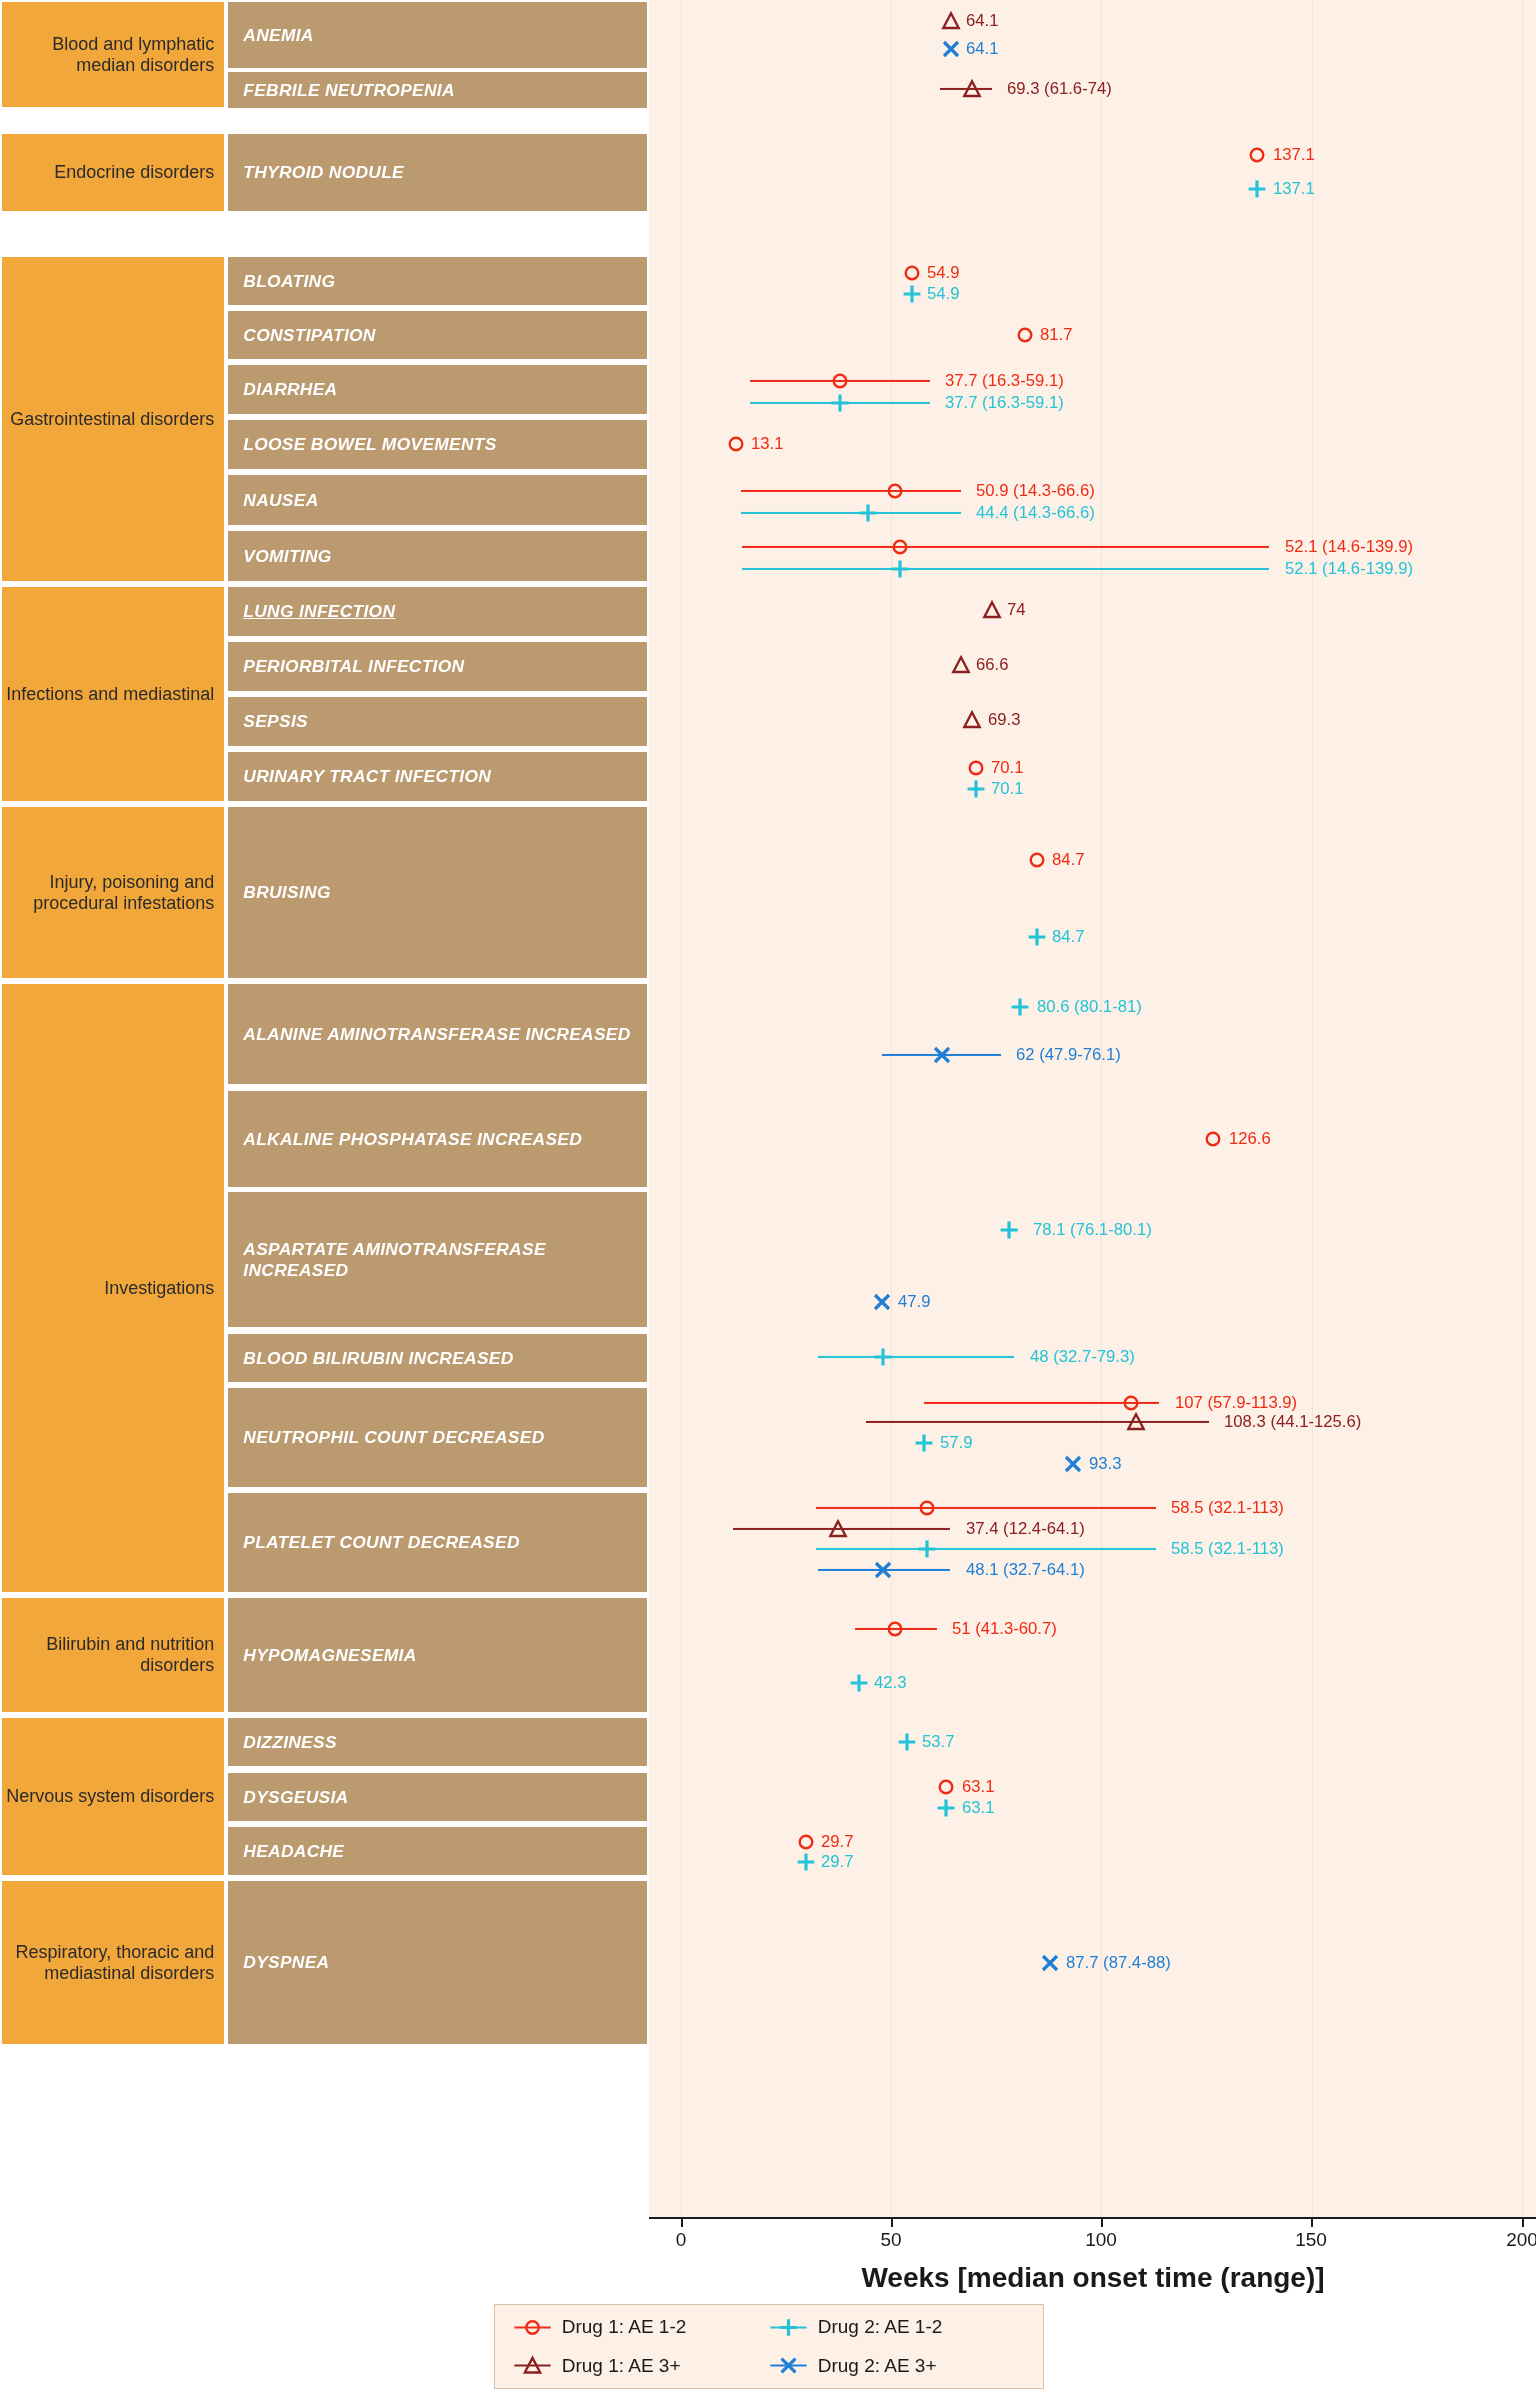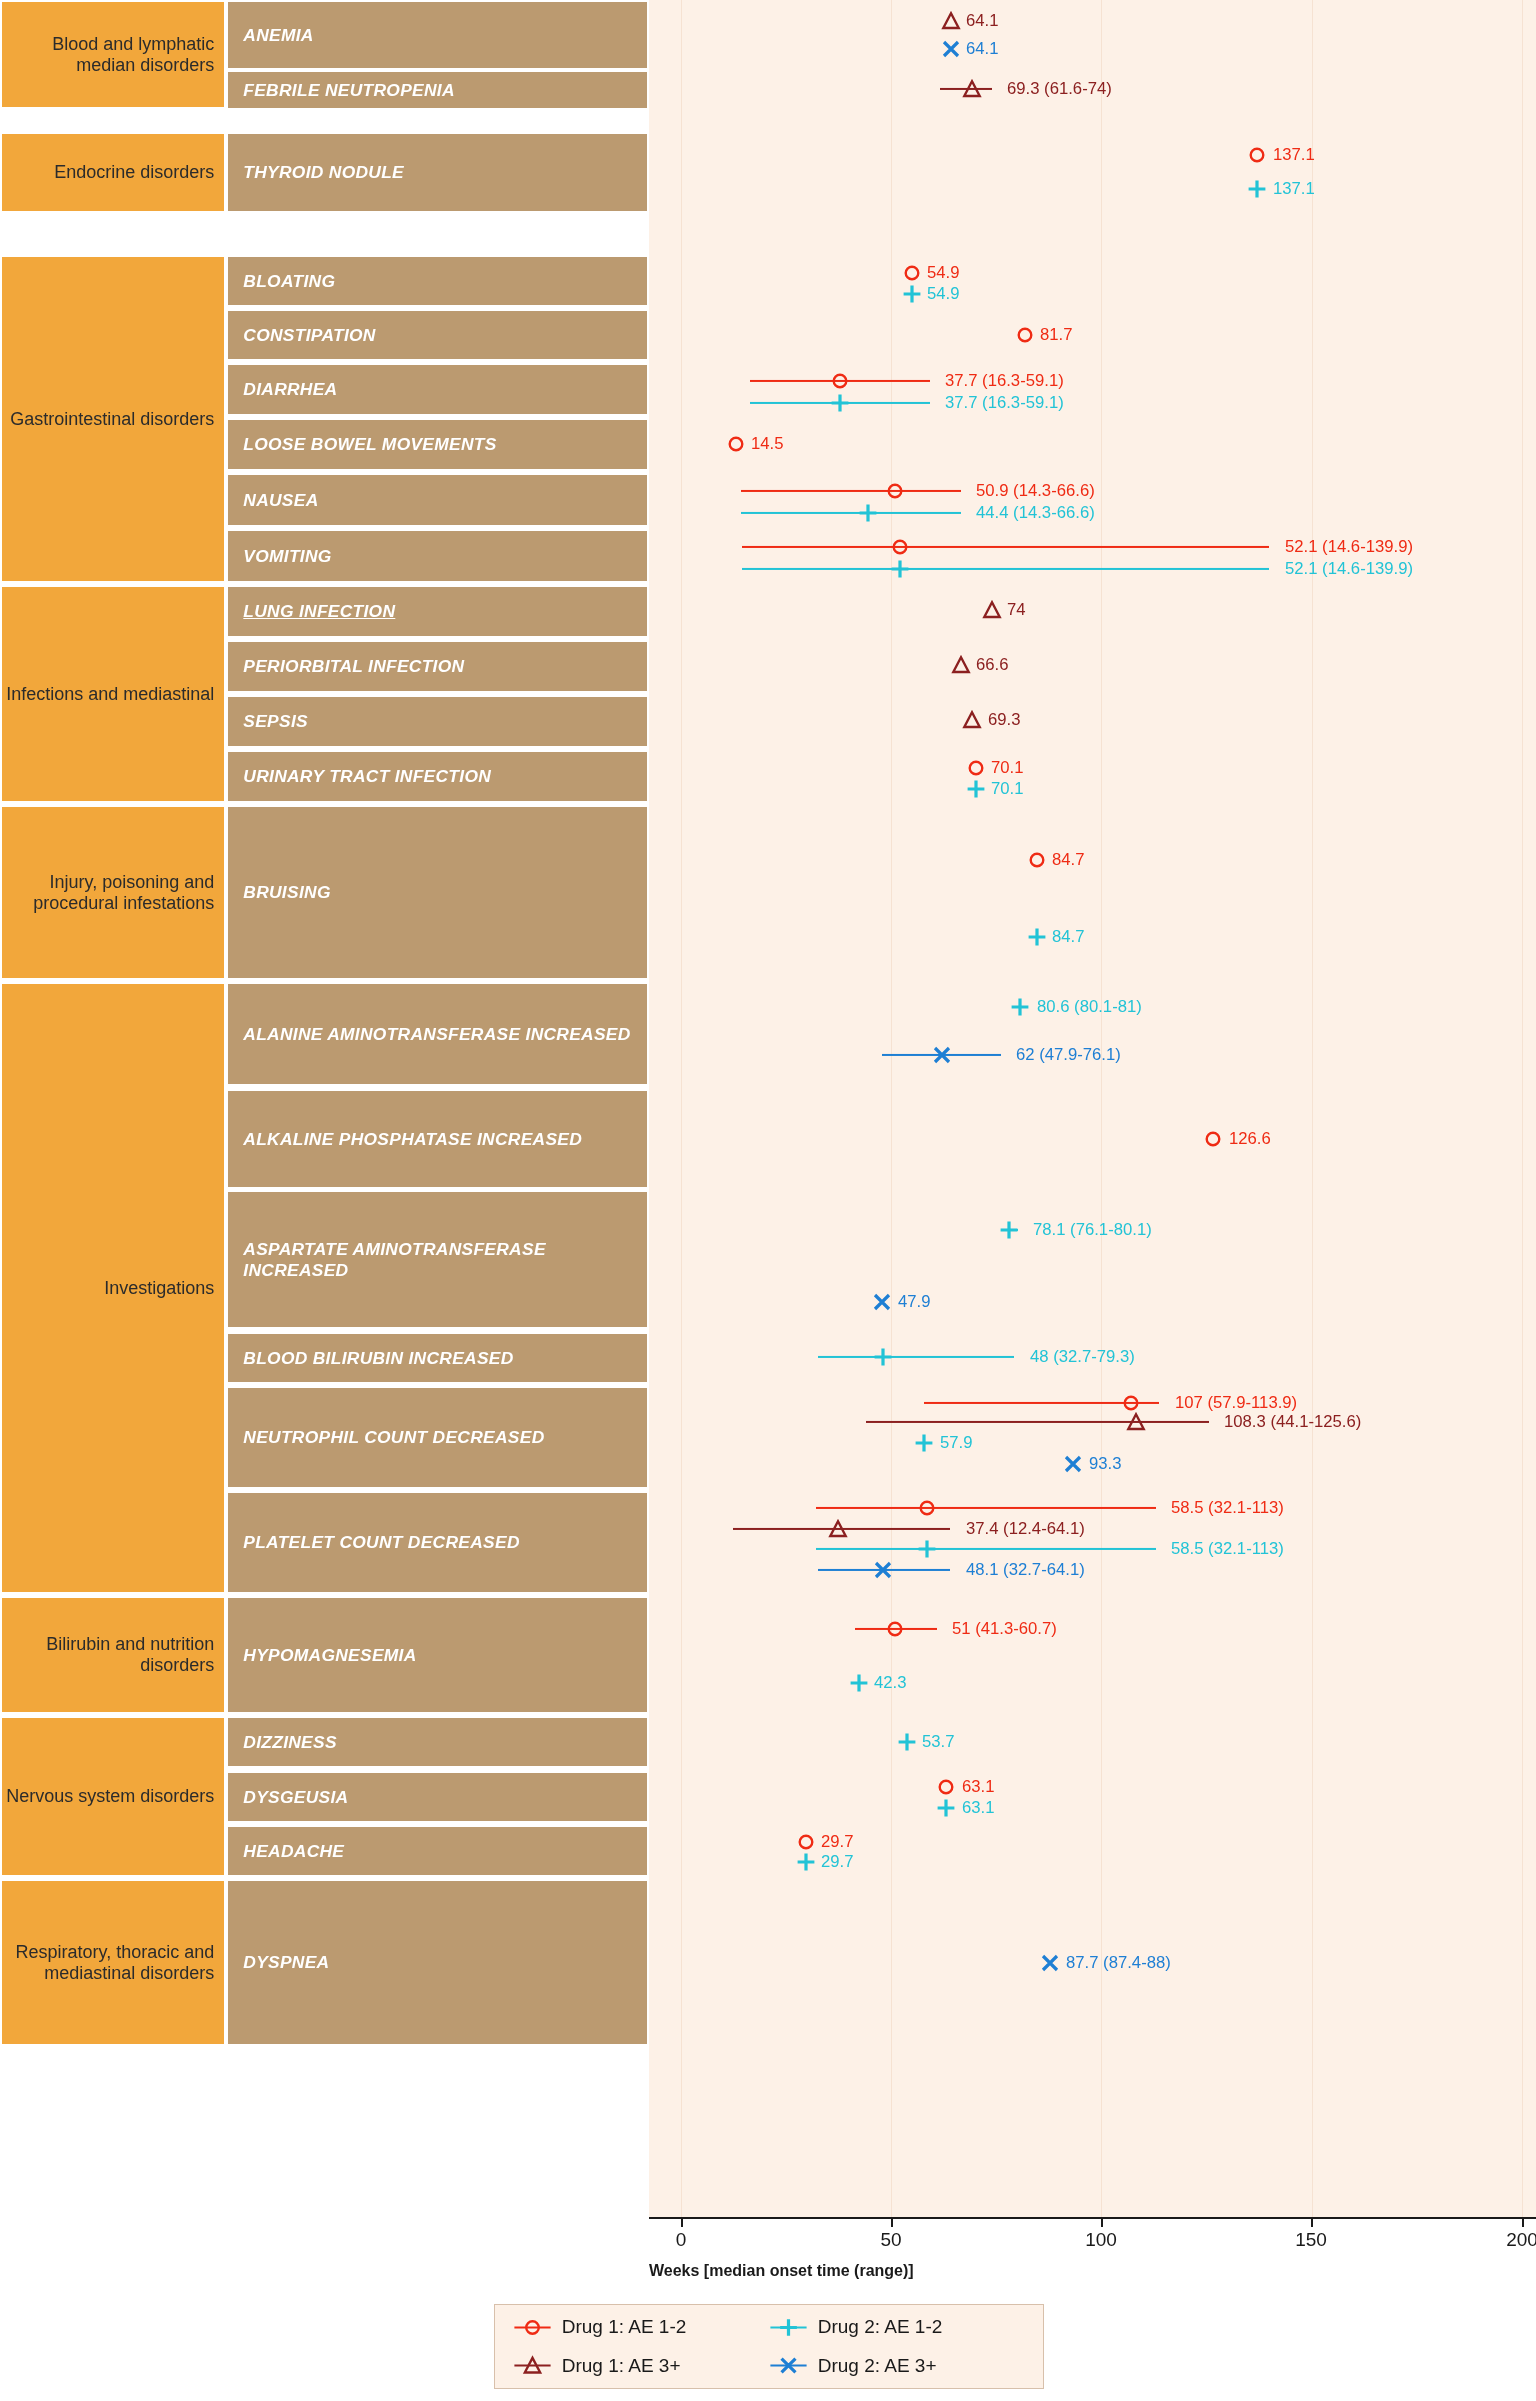--- a/index.html
+++ b/index.html
@@ -114,21 +114,22 @@
     top: 2229px;
     transform: translateX(-50%);
     font-size: 19px;
     color: #1a1a1a;
   }
   .axis-title {
     position: absolute;
     top: 2262px;
     left: 649px;
     width: 888px;
-    font-size: 16px;
+    text-align: center;
+    font-size: 28px;
     font-weight: bold;
     color: #1a1a1a;
   }
   
   .legend {
     position: absolute;
     left: 494px;
     top: 2304px;
     width: 550px;
     height: 85px;
@@ -306,21 +307,21 @@
         </svg></div>
       <div class="lbl" style="left: 296px; top: 381px; color: rgb(239, 43, 20);">37.7 (16.3-59.1)</div>
       <div class="seg" style="left: 101px; width: 180px; top: 403px; background: rgb(34, 195, 214);"></div>
       <div class="mk" style="left: 191px; top: 403px;"><svg width="21" height="21" viewBox="0 0 30 30">
           <path d="M15 3 V27 M3 15 H27" stroke="#22c3d6" stroke-width="4.6" stroke-linecap="butt"></path>
         </svg></div>
       <div class="lbl" style="left: 296px; top: 403px; color: rgb(34, 195, 214);">37.7 (16.3-59.1)</div>
       <div class="mk" style="left: 87px; top: 444px;"><svg width="21" height="21" viewBox="0 0 30 30">
           <circle cx="15" cy="15" r="9" fill="none" stroke="#ef2b14" stroke-width="3.4"></circle>
         </svg></div>
-      <div class="lbl" style="left: 102px; top: 444px; color: rgb(239, 43, 20);">14.5</div>
+      <div class="lbl" style="left: 102px; top: 444px; color: rgb(239, 43, 20);">13.1</div>
       <div class="seg" style="left: 92px; width: 220px; top: 491px; background: rgb(239, 43, 20);"></div>
       <div class="mk" style="left: 246px; top: 491px;"><svg width="21" height="21" viewBox="0 0 30 30">
           <circle cx="15" cy="15" r="9" fill="none" stroke="#ef2b14" stroke-width="3.4"></circle>
         </svg></div>
       <div class="lbl" style="left: 327px; top: 491px; color: rgb(239, 43, 20);">50.9 (14.3-66.6)</div>
       <div class="seg" style="left: 92px; width: 220px; top: 513px; background: rgb(34, 195, 214);"></div>
       <div class="mk" style="left: 219px; top: 513px;"><svg width="21" height="21" viewBox="0 0 30 30">
           <path d="M15 3 V27 M3 15 H27" stroke="#22c3d6" stroke-width="4.6" stroke-linecap="butt"></path>
         </svg></div>
       <div class="lbl" style="left: 327px; top: 513px; color: rgb(34, 195, 214);">44.4 (14.3-66.6)</div>

